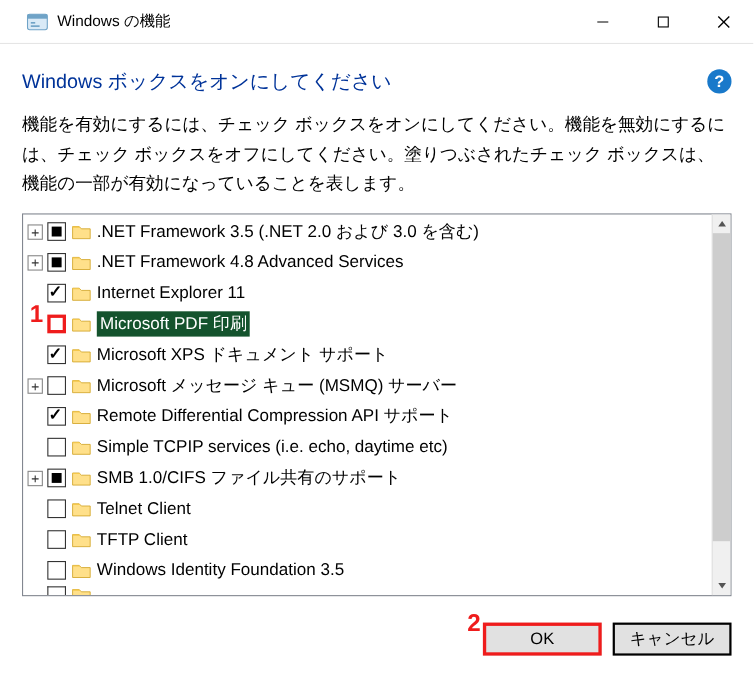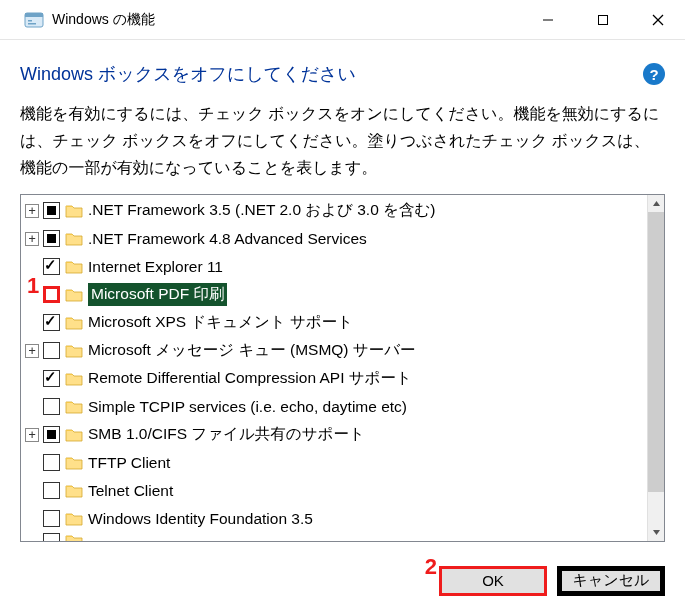--- a/index.html
+++ b/index.html
@@ -138,21 +138,21 @@
   .buttons {
     display:flex;
     justify-content:flex-end;
     gap: 10px;
     padding: 14px 20px 0 0;
     position:relative;
   }
   .dlg-btn {
     min-width: 108px;
     height: 30px;
-    border: 5px solid #000000;
+    border: 2px solid #000000;
     background: #e1e1e1;
     font-size: 15px;
     display:flex; align-items:center; justify-content:center;
   }
   .partial-row {
     height: 16px;
     display:flex; align-items:flex-start;
     padding-left:2px;
   }
 </style>
@@ -184,21 +184,21 @@
       <svg width="14" height="14" viewBox="0 0 14 14">
           <line x1="2" y1="2" x2="12" y2="12" stroke="#000" stroke-width="1.2"></line>
           <line x1="12" y1="2" x2="2" y2="12" stroke="#000" stroke-width="1.2"></line>
         </svg>
     </div>
   </div>
 </div>
 
 <div class="content">
   <div class="heading">
-    <span>Windows ボックスをオフにしてください</span>
+    <span>Windows ボックスをオンにしてください</span>
     <span class="help-icon">?</span>
   </div>
   <div class="desc">機能を有効にするには、チェック ボックスをオンにしてください。機能を無効にするには、チェック ボックスをオフにしてください。塗りつぶされたチェック ボックスは、機能の一部が有効になっていることを表します。</div>
 
   <div class="tree-box">
     <span class="annot-num" style="left:6px; top:78px;">1</span>
     <div class="tree-scroll" id="tree-scroll">
         <div class="row">
           <span class="expander">+</span>
           <span class="checkbox filled"></span>
@@ -280,30 +280,30 @@
             </svg></span>
           <span class="label">SMB 1.0/CIFS ファイル共有のサポート</span>
         </div>
         <div class="row">
           <span class="exp-spacer"></span>
           <span class="checkbox"></span>
           <span class="folder"><svg viewBox="0 0 18 15" width="18" height="15">
               <path d="M1 3 L7 3 L9 5 L17 5 L17 14 L1 14 Z" fill="#ffe08a" stroke="#d4a72c" stroke-width="0.8"></path>
               <path d="M1 3 L7 3 L8 4 L1 4 Z" fill="#f5c84c"></path>
             </svg></span>
+          <span class="label">Telnet Client</span>
+        </div>
+        <div class="row">
+          <span class="exp-spacer"></span>
+          <span class="checkbox"></span>
+          <span class="folder"><svg viewBox="0 0 18 15" width="18" height="15">
+              <path d="M1 3 L7 3 L9 5 L17 5 L17 14 L1 14 Z" fill="#ffe08a" stroke="#d4a72c" stroke-width="0.8"></path>
+              <path d="M1 3 L7 3 L8 4 L1 4 Z" fill="#f5c84c"></path>
+            </svg></span>
           <span class="label">TFTP Client</span>
-        </div>
-        <div class="row">
-          <span class="exp-spacer"></span>
-          <span class="checkbox"></span>
-          <span class="folder"><svg viewBox="0 0 18 15" width="18" height="15">
-              <path d="M1 3 L7 3 L9 5 L17 5 L17 14 L1 14 Z" fill="#ffe08a" stroke="#d4a72c" stroke-width="0.8"></path>
-              <path d="M1 3 L7 3 L8 4 L1 4 Z" fill="#f5c84c"></path>
-            </svg></span>
-          <span class="label">Telnet Client</span>
         </div>
         <div class="row">
           <span class="exp-spacer"></span>
           <span class="checkbox"></span>
           <span class="folder"><svg viewBox="0 0 18 15" width="18" height="15">
               <path d="M1 3 L7 3 L9 5 L17 5 L17 14 L1 14 Z" fill="#ffe08a" stroke="#d4a72c" stroke-width="0.8"></path>
               <path d="M1 3 L7 3 L8 4 L1 4 Z" fill="#f5c84c"></path>
             </svg></span>
           <span class="label">Windows Identity Foundation 3.5</span>
         </div>

